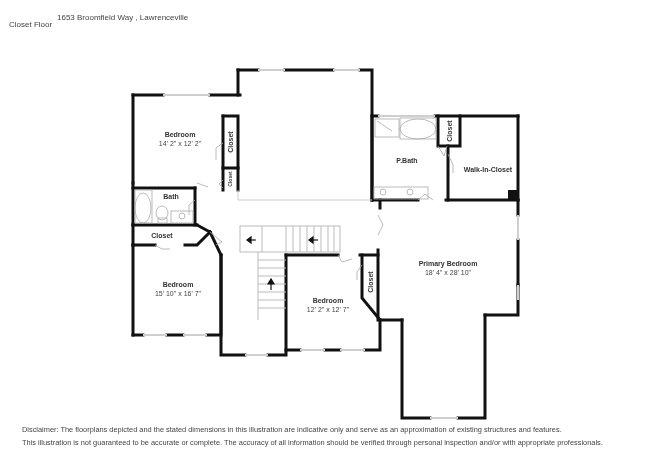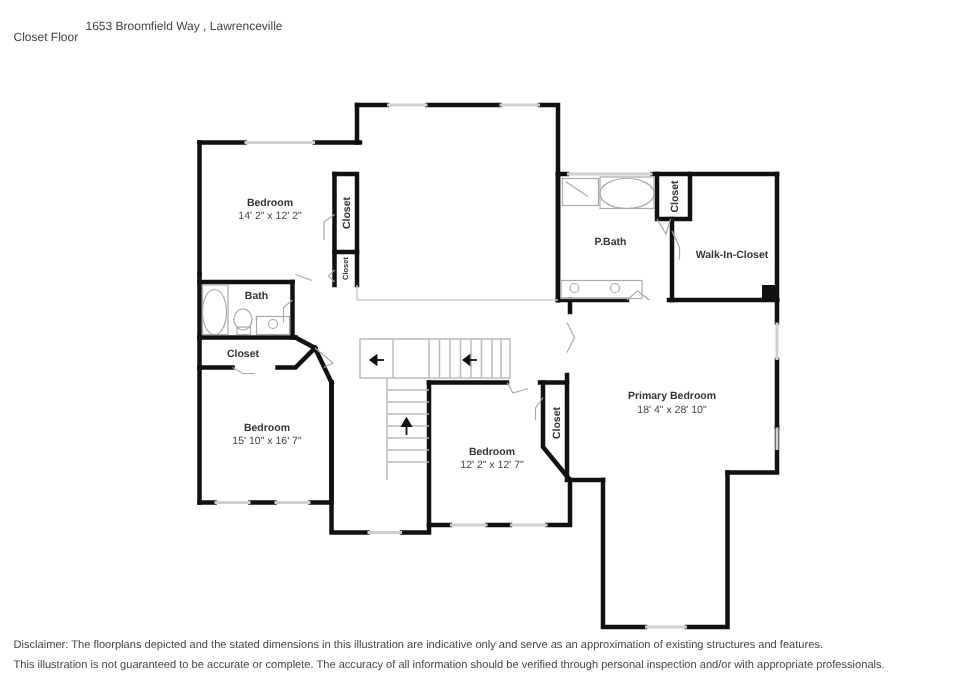--- a/index.html
+++ b/index.html
@@ -3,21 +3,21 @@
   <meta charset="utf-8">
   <style>
     html, body { margin: 0; padding: 0; background: #ffffff; }
     body { width: 650px; height: 460px; position: relative; overflow: hidden; font-family: "Liberation Sans", sans-serif; color: #333; }
     .hdr { position: absolute; left: 9px; font-size: 8px; color: #444; }
     .hdr.l1 { top: 13px; margin-left: 48px; }
     .hdr.l2 { top: 20px; }
     .plan { position: absolute; left: 0; top: 0; }
     .lbl { font-family: "Liberation Sans", sans-serif; font-size: 7px; font-weight: bold; fill: #333; }
     .dim { font-family: "Liberation Sans", sans-serif; font-size: 7px; fill: #444; }
-    .disc { position: absolute; left: 9px; font-size: 7.4px; color: #444; white-space: nowrap; }
+    .disc { position: absolute; left: 22px; font-size: 7.4px; color: #444; white-space: nowrap; }
     .disc.d1 { top: 425px; }
     .disc.d2 { top: 438px; }
   </style>
 </head>
 <body>
 
 <div class="hdr l1">1653 Broomfield Way , Lawrenceville</div>
 <div class="hdr l2">Closet Floor</div>
 
 <svg class="plan" width="650" height="460" viewBox="0 0 650 460" xmlns="http://www.w3.org/2000/svg">

